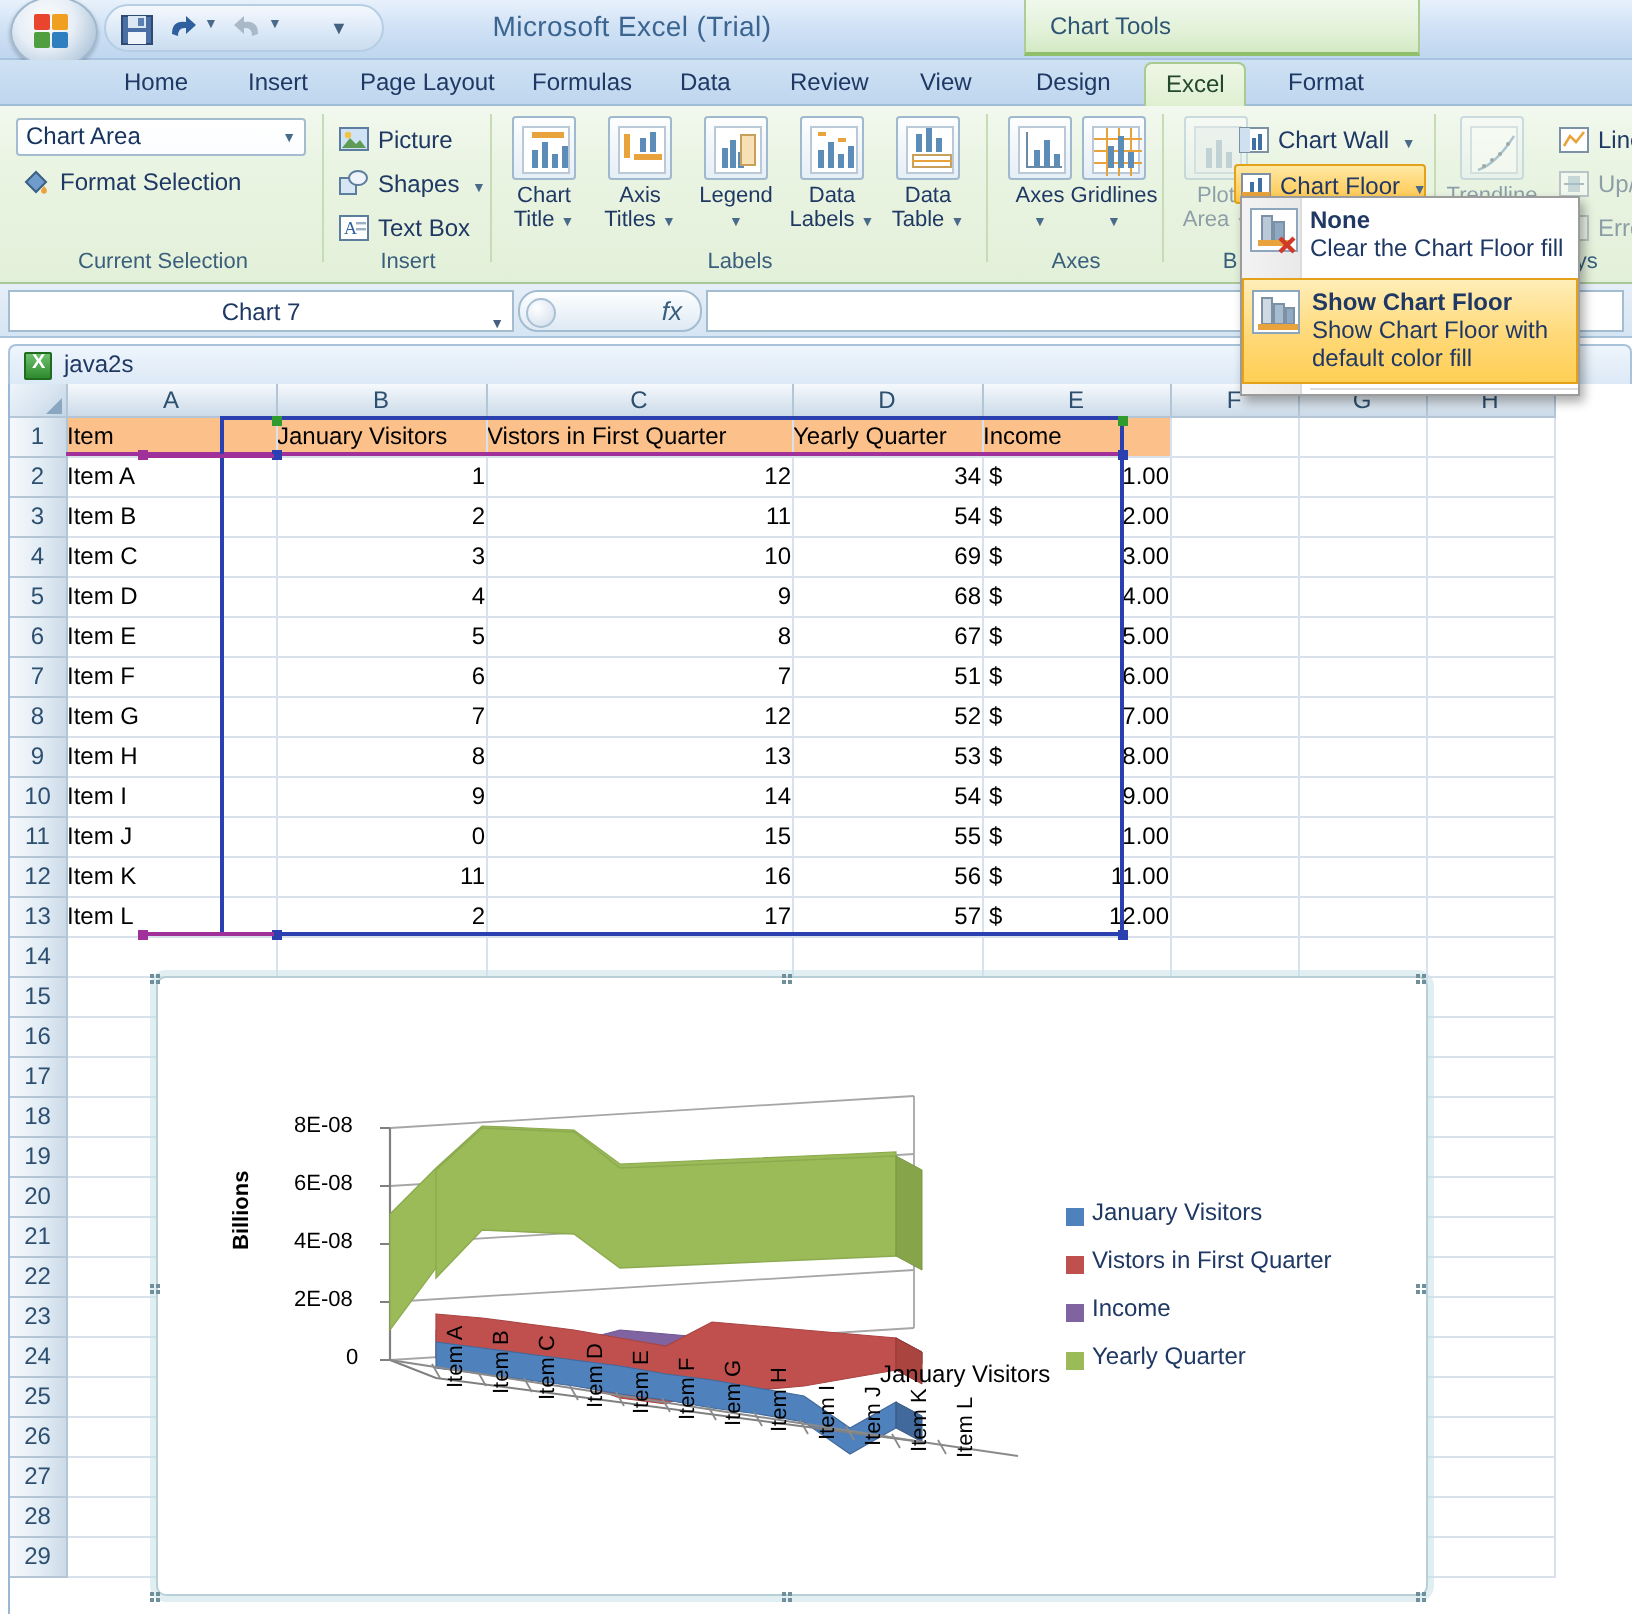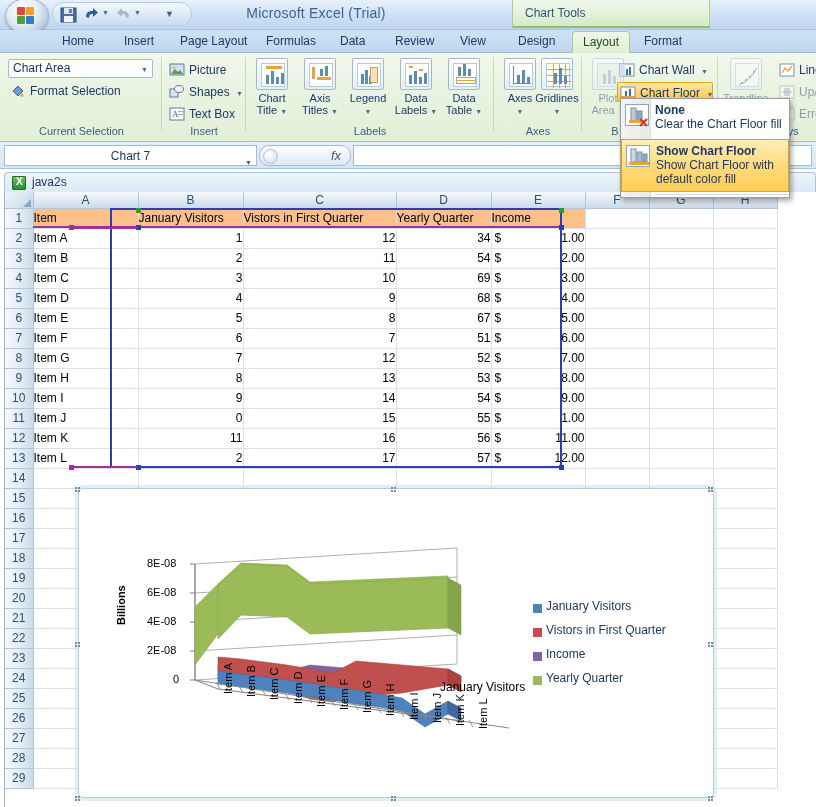--- a/index.html
+++ b/index.html
@@ -258,21 +258,21 @@
 
 <div id="tabstrip">
   <div class="tab" style="left:52px;">Home</div>
   <div class="tab" style="left:114px;">Insert</div>
   <div class="tab" style="left:170px;">Page Layout</div>
   <div class="tab" style="left:256px;">Formulas</div>
   <div class="tab" style="left:330px;">Data</div>
   <div class="tab" style="left:385px;">Review</div>
   <div class="tab" style="left:450px;">View</div>
   <div class="tab" style="left:508px;">Design</div>
-  <div class="tab active" style="left:572px;">Layout</div>
+  <div class="tab active" style="left:572px;">Excel</div>
   <div class="tab" style="left:634px;">Format</div>
 </div>
 
 <div id="ribbon">
 
   <div class="grp" style="left:4px; width:155px;">
     <div class="ribbon-box cmb" style="left:4px; top:4px; width:145px;">
       <span>Chart Area</span>
       <span class="cmb-arrow">▼</span>
     </div>

